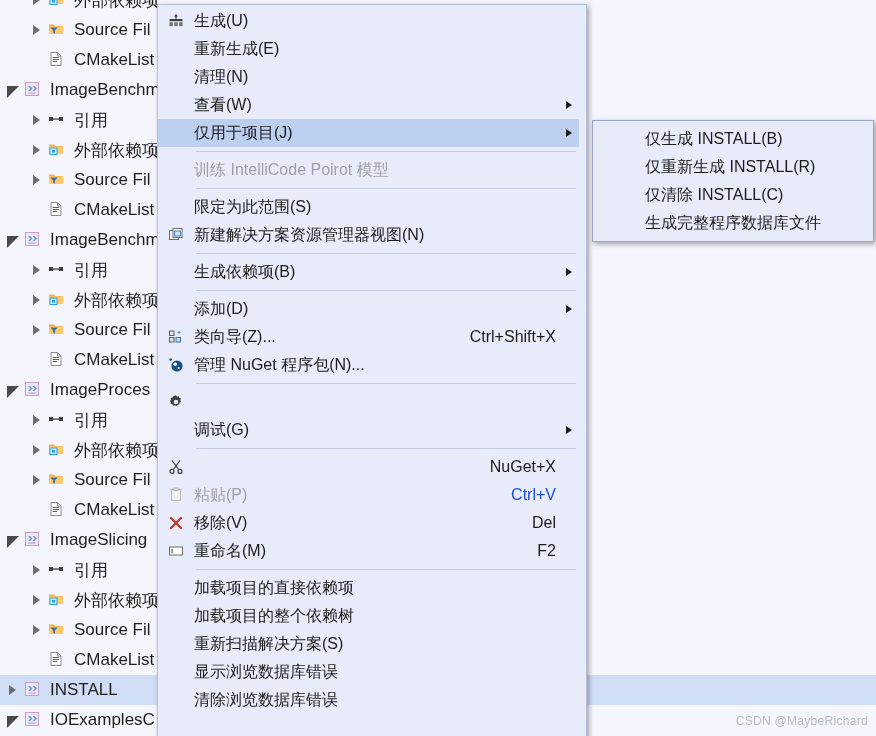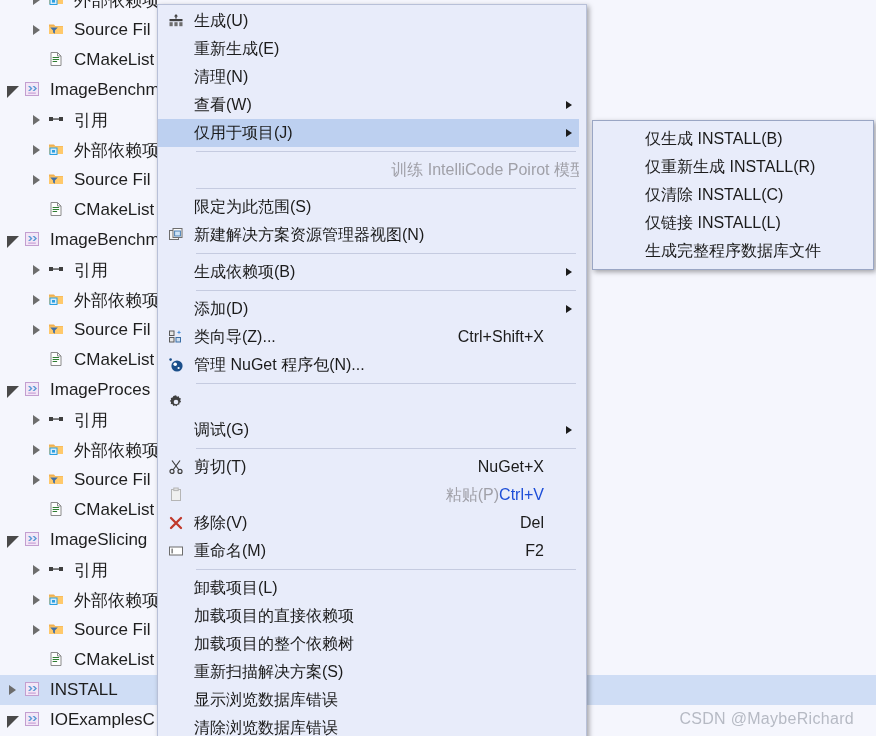--- a/index.html
+++ b/index.html
@@ -69,31 +69,31 @@
   }
   .mitem {
     position: relative;
     height: 28px;
     display: flex;
     align-items: center;
     padding-left: 0;
     white-space: nowrap;
   }
   .mitem.hl { background: #bdd0f0; }
-  .mitem.disabled { color: #a0a0a8; text-align: right; }
+  .mitem.disabled { color: #a0a0a8; }
   .micon {
     width: 36px; flex: 0 0 36px;
     height: 20px;
     position: relative;
     display: flex; align-items: center; justify-content: center;
   }
   .mlabel { flex: 1 1 auto; }
   .mshort {
     margin-left: auto;
-    padding-right: 42px;
+    padding-right: 30px;
     color: #1b1b1b;
   }
   .mitem.disabled .mshort { color: #1d4ed8; }
   .marrow {
     position: absolute; right: 14px; top: 50%;
     margin-top: -4px;
     width: 0; height: 0;
     border-left: 6px solid #1b1b1b;
     border-top: 4px solid transparent;
     border-bottom: 4px solid transparent;
@@ -119,22 +119,22 @@
     padding: 4px 0;
     font-size: 16px;
     color: #1b1b1b;
   }
   #submenu .mitem { padding-left: 16px; }
   #submenu .micon { width: 36px; flex: 0 0 36px; }
 
   
   #watermark {
     position: absolute;
-    right: 22px; bottom: 8px;
-    font-size: 16px;
+    right: 8px; bottom: 8px;
+    font-size: 12px;
     color: #b6bac4;
     letter-spacing: 0.3px;
   }
 </style>
 </head>
 <body>
 
 <div id="root">
 
   <div id="tree">
@@ -500,21 +500,20 @@
       </div>
       <div class="msep"></div>
       <div class="mitem">
         <span class="micon">
           <svg width="16" height="16" viewBox="0 0 16 16" xmlns="http://www.w3.org/2000/svg">
             <path d="M4 1.5L11 11M12 1.5L5 11" stroke="#3f3f3f" stroke-width="1.2" fill="none"></path>
             <circle cx="4" cy="12.4" r="2" fill="none" stroke="#3f3f3f" stroke-width="1.2"></circle>
             <circle cx="12" cy="12.4" r="2" fill="none" stroke="#3f3f3f" stroke-width="1.2"></circle>
           </svg>
         </span>
-        <span class="mlabel">剪切(T)</span>
         <span class="mshort">NuGet+X</span>
       </div>
       <div class="mitem disabled">
         <span class="micon">
           <svg width="16" height="16" viewBox="0 0 16 16" xmlns="http://www.w3.org/2000/svg">
             <rect x="3.5" y="2.5" width="9" height="11" fill="#f0f0f0" stroke="#b5b5b5"></rect>
             <rect x="5.8" y="1" width="4.4" height="2.6" fill="#e0e0e0" stroke="#b5b5b5"></rect>
           </svg>
         </span>
         <span class="mlabel">粘贴(P)</span>
@@ -535,24 +534,20 @@
             <rect x="1.5" y="4" width="13" height="8" fill="#ffffff" stroke="#6d6d6d"></rect>
             <rect x="3.6" y="5.6" width="1" height="4.8" fill="#3f3f3f"></rect>
           </svg>
         </span>
         <span class="mlabel">重命名(M)</span>
         <span class="mshort">F2</span>
       </div>
       <div class="msep"></div>
       <div class="mitem">
         <span class="micon"></span>
-        <span class="mlabel">卸载项目(L)</span>
-      </div>
-      <div class="mitem">
-        <span class="micon"></span>
         <span class="mlabel">加载项目的直接依赖项</span>
       </div>
       <div class="mitem">
         <span class="micon"></span>
         <span class="mlabel">加载项目的整个依赖树</span>
       </div>
       <div class="mitem">
         <span class="micon"></span>
         <span class="mlabel">重新扫描解决方案(S)</span>
       </div>
@@ -575,22 +570,18 @@
       <div class="mitem">
         <span class="micon"></span>
         <span class="mlabel">仅重新生成 INSTALL(R)</span>
       </div>
       <div class="mitem">
         <span class="micon"></span>
         <span class="mlabel">仅清除 INSTALL(C)</span>
       </div>
       <div class="mitem">
         <span class="micon"></span>
-        <span class="mlabel">仅链接 INSTALL(L)</span>
-      </div>
-      <div class="mitem">
-        <span class="micon"></span>
         <span class="mlabel">生成完整程序数据库文件</span>
       </div>
     </div>
 
   <div id="watermark">CSDN @MaybeRichard</div>
 </div>
 
 </body></html>

